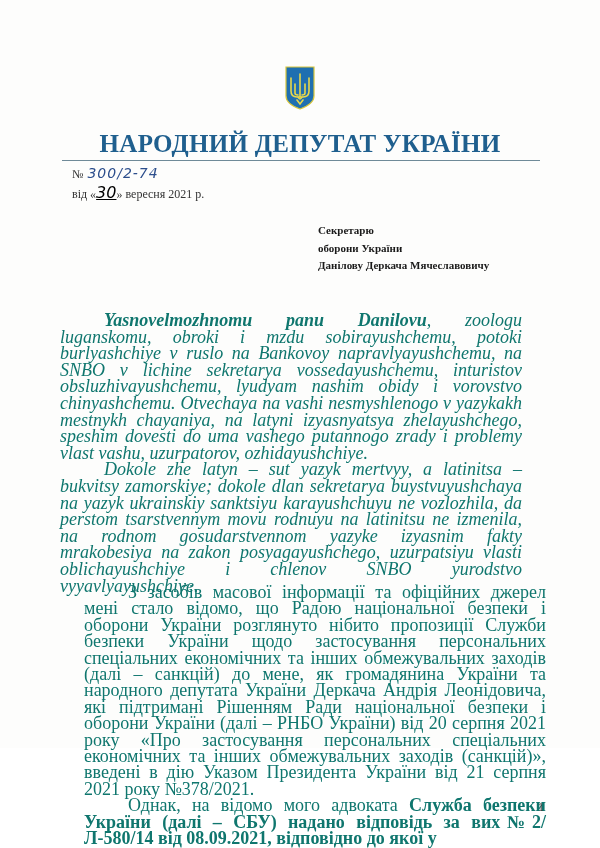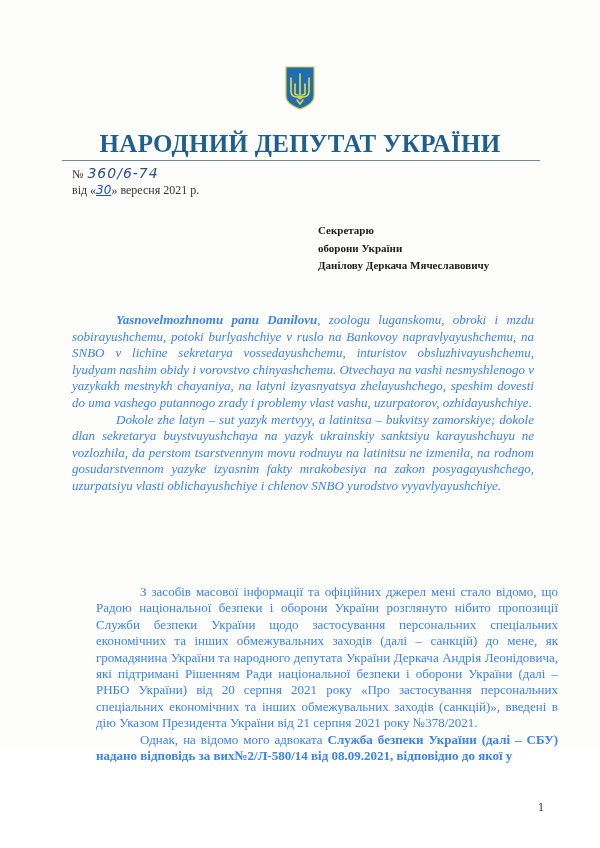--- a/index.html
+++ b/index.html
@@ -66,42 +66,42 @@
     .ref-date {
       position: absolute;
       left: 72px;
       top: 183px;
       font-size: 12px;
       color: #333;
     }
     .ref-date .handwritten {
       font-family: "DejaVu Sans", sans-serif;
       font-style: italic;
-      font-size: 12px;
-      color: #1d4ed8;
+      font-size: 16px;
+      color: #000000;
       text-decoration: underline;
     }
     .recipient {
       position: absolute;
       left: 318px;
       top: 222px;
       font-weight: bold;
       font-size: 11px;
       line-height: 17.5px;
       color: #1a1a1a;
     }
     .recipient div { white-space: nowrap; }
     .body-block {
       position: absolute;
-      left: 72px;
+      left: 60px;
       width: 462px;
-      font-size: 13px;
+      font-size: 18px;
       line-height: 16.6px;
       text-align: justify;
-      color: #3b82f6;
+      color: #0f766e;
     }
     .latin-block {
       top: 312px;
       font-style: italic;
     }
     .latin-block p {
       margin: 0;
       text-indent: 44px;
     }
     .ua-block {
@@ -136,21 +136,21 @@
       <path d="M20 18 V27 Q20 29 17 29"></path>
       <path d="M12 34 L15 38 L18 34"></path>
       <path d="M13 31 Q15 35 17 31"></path>
     </g>
   </svg>
 
   <div class="header-title">НАРОДНИЙ ДЕПУТАТ УКРАЇНИ</div>
   <div class="header-rule"></div>
 
   <div class="ref-number">
-    <span>№</span><span class="handwritten">360/6-74</span>
+    <span>№</span><span class="handwritten">300/2-74</span>
   </div>
   <div class="ref-date">
     <span>від «</span><span class="handwritten">30</span><span>» вересня 2021 р.</span>
   </div>
 
   <div class="recipient">
     <div>Секретарю</div>
     <div>оборони України</div>
     <div>Данілову Деркача Мячеславовичу</div>
   </div>

